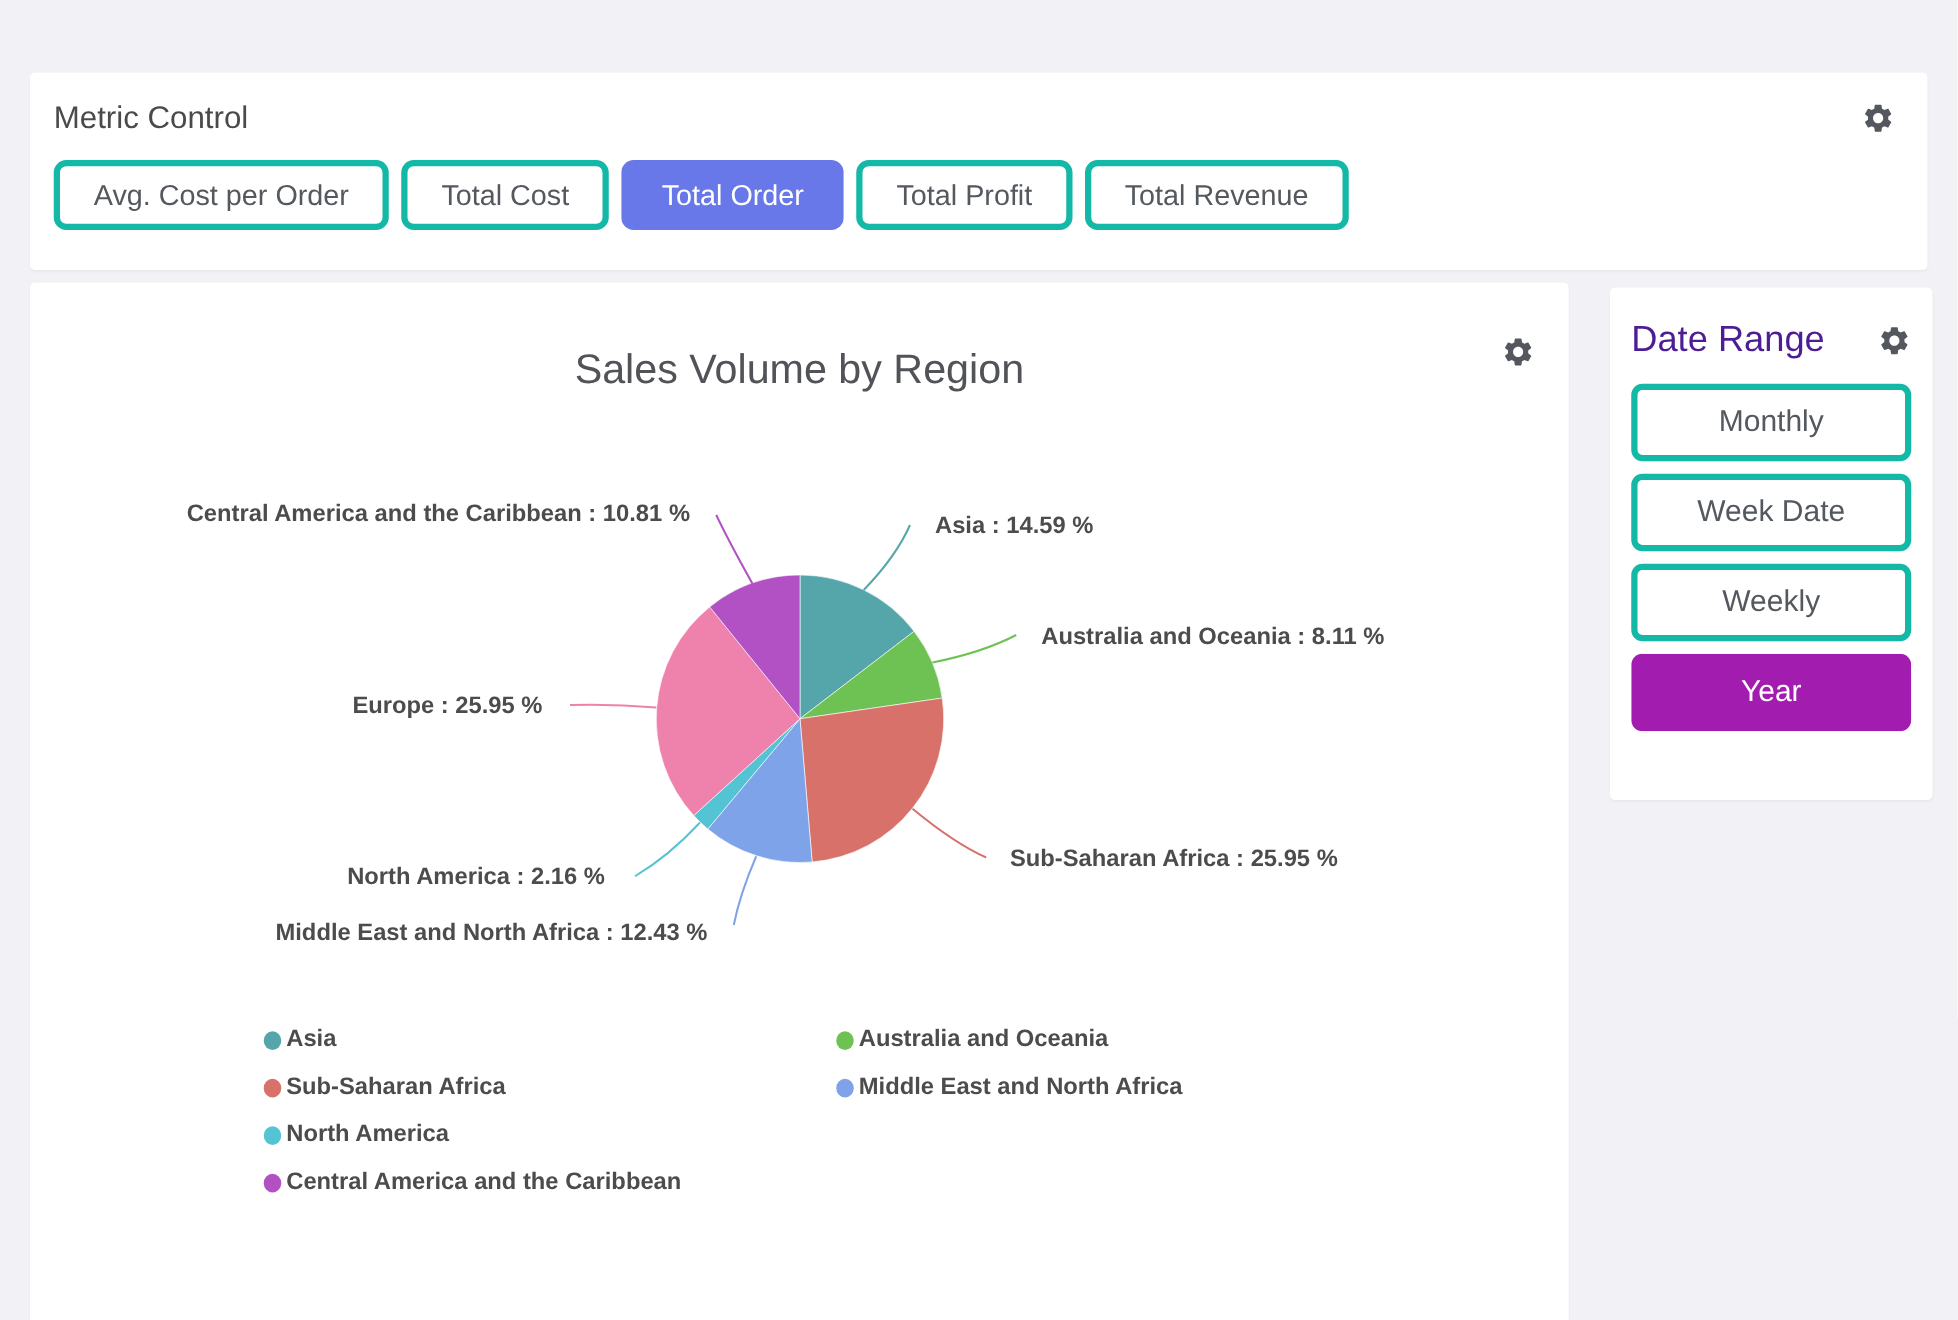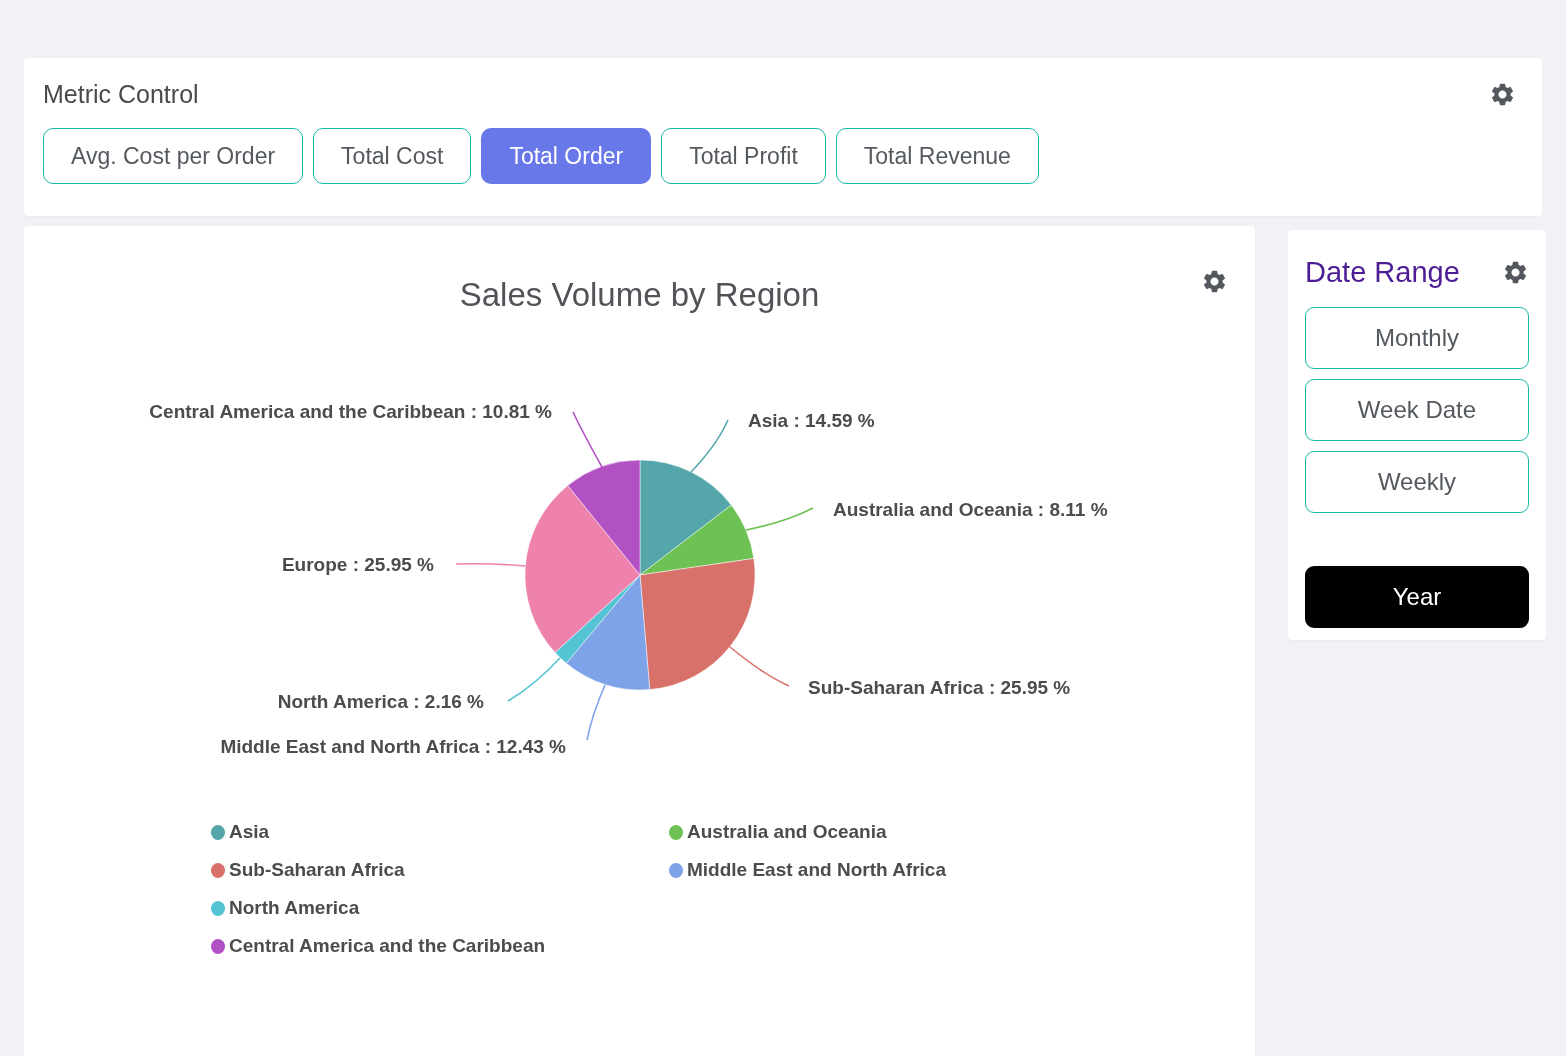--- a/index.html
+++ b/index.html
@@ -22,21 +22,21 @@
   .card-head{ display:flex; justify-content:space-between; align-items:center; }
   .card-head h2{ font-size:25px; font-weight:400; color:#4a4a4a; }
   .gear{ width:27px; height:27px; display:inline-block; cursor:pointer; }
   .gear svg{ width:27px; height:27px; fill:#54585e; display:block; }
   .btn-row{ margin-top:19px; display:flex; gap:10px; }
   .pill{
     height:56px;
     padding:0 27px;
     display:inline-flex; align-items:center; justify-content:center;
     background:#ffffff;
-    border:1px solid #14b8a6;
+    border:5px solid #14b8a6;
     border-radius:10px;
     font-size:23px;
     color:#54595f;
     font-family:"Liberation Sans", sans-serif;
     cursor:pointer;
     white-space:nowrap;
   }
   .pill.selected{ border-color:transparent; color:#ffffff; }
   
   .chart-card{ left:24px; top:226px; width:1231px; height:944px; }
@@ -167,15 +167,15 @@
     <span class="gear">
         <svg>
           <use href="#gear-symbol"></use>
         </svg>
       </span>
   </div>
   <div class="btn-col">
     <button class="pill">Monthly</button>
     <button class="pill">Week Date</button>
     <button class="pill">Weekly</button>
-    <button class="pill selected" style="background: #000000; margin-top: 43px;">Year</button>
+    <button class="pill selected" style="background: #a21caf;">Year</button>
   </div>
 </aside>
 
 </body></html>

